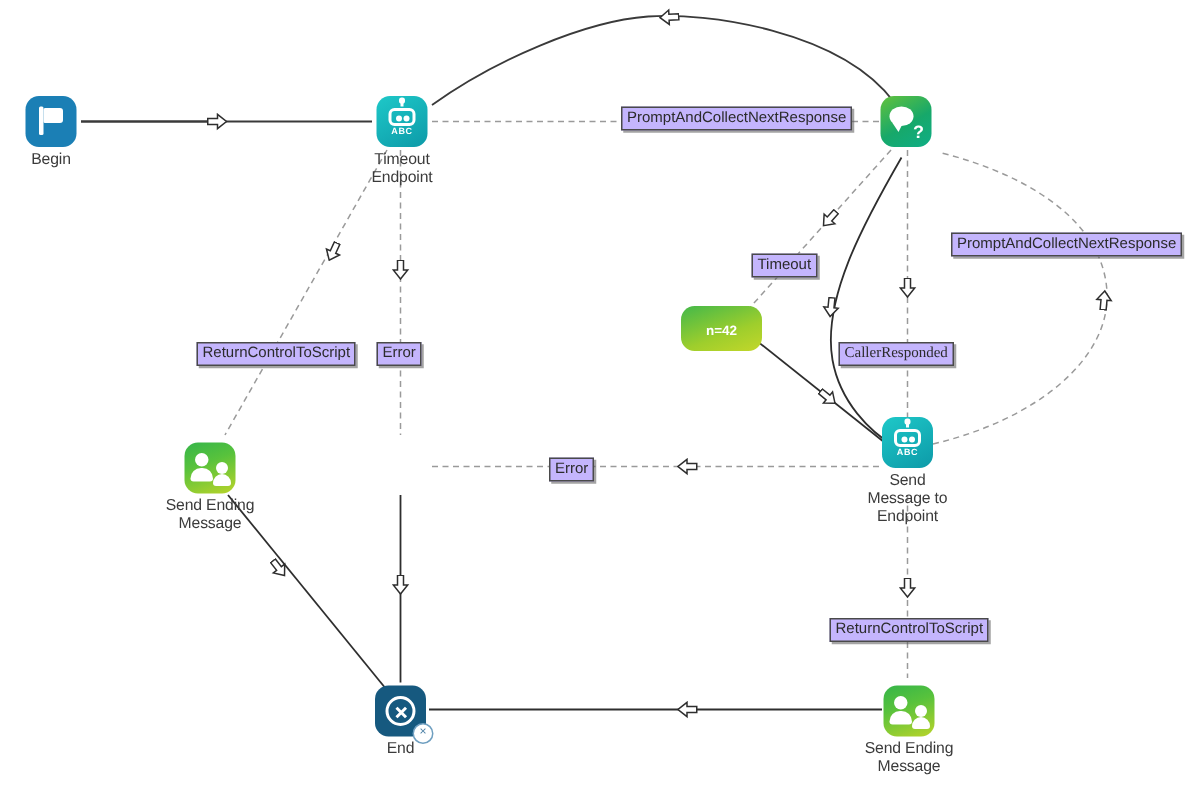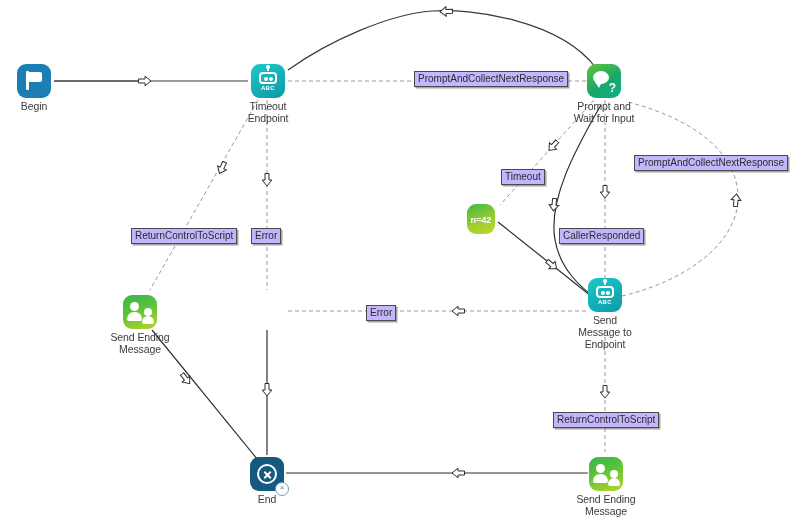--- a/index.html
+++ b/index.html
@@ -246,26 +246,24 @@
     </div>
     <div class="node-label">Timeout
 Endpoint</div>
   </div>
 
   <div class="node" style="left:604px; top:64px;">
     <div class="node-icon ic-prompt">
       <span class="g-bubble"></span>
       <span class="g-qmark">?</span>
     </div>
-    <div class="node-label">Prompt and
-Wait for Input</div>
   </div>
 
   <div class="node" style="left:481px; top:204px;">
-    <div class="node-icon ic-var" style="width:28px;height:30px;">
+    <div class="node-icon ic-var" style="width:54px;height:30px;">
       <span class="g-var-text">n=42</span>
     </div>
   </div>
 
   <div class="node" style="left:140px; top:295px;">
     <div class="node-icon ic-person">
       <span class="g-p1"></span>
       <span class="g-p2"></span>
     </div>
     <div class="node-label">Send Ending
@@ -307,19 +305,19 @@
   <div class="edge-label" style="left:414px; top:71px;">PromptAndCollectNextResponse</div>
 
   <div class="edge-label" style="left:634px; top:155px;">PromptAndCollectNextResponse</div>
 
   <div class="edge-label" style="left:131px; top:228px;">ReturnControlToScript</div>
 
   <div class="edge-label" style="left:251px; top:228px;">Error</div>
 
   <div class="edge-label" style="left:501px; top:169px;">Timeout</div>
 
-  <div class="edge-label" style="left:559px; top:228px;">CallerResponded</div>
+  <div class="edge-label" style="left:559px; top:228px;font-family:Liberation Serif, serif;">CallerResponded</div>
 
   <div class="edge-label" style="left:366px; top:305px;">Error</div>
 
   <div class="edge-label" style="left:553px; top:412px;">ReturnControlToScript</div>
 
 </div>
 
 </body></html>

